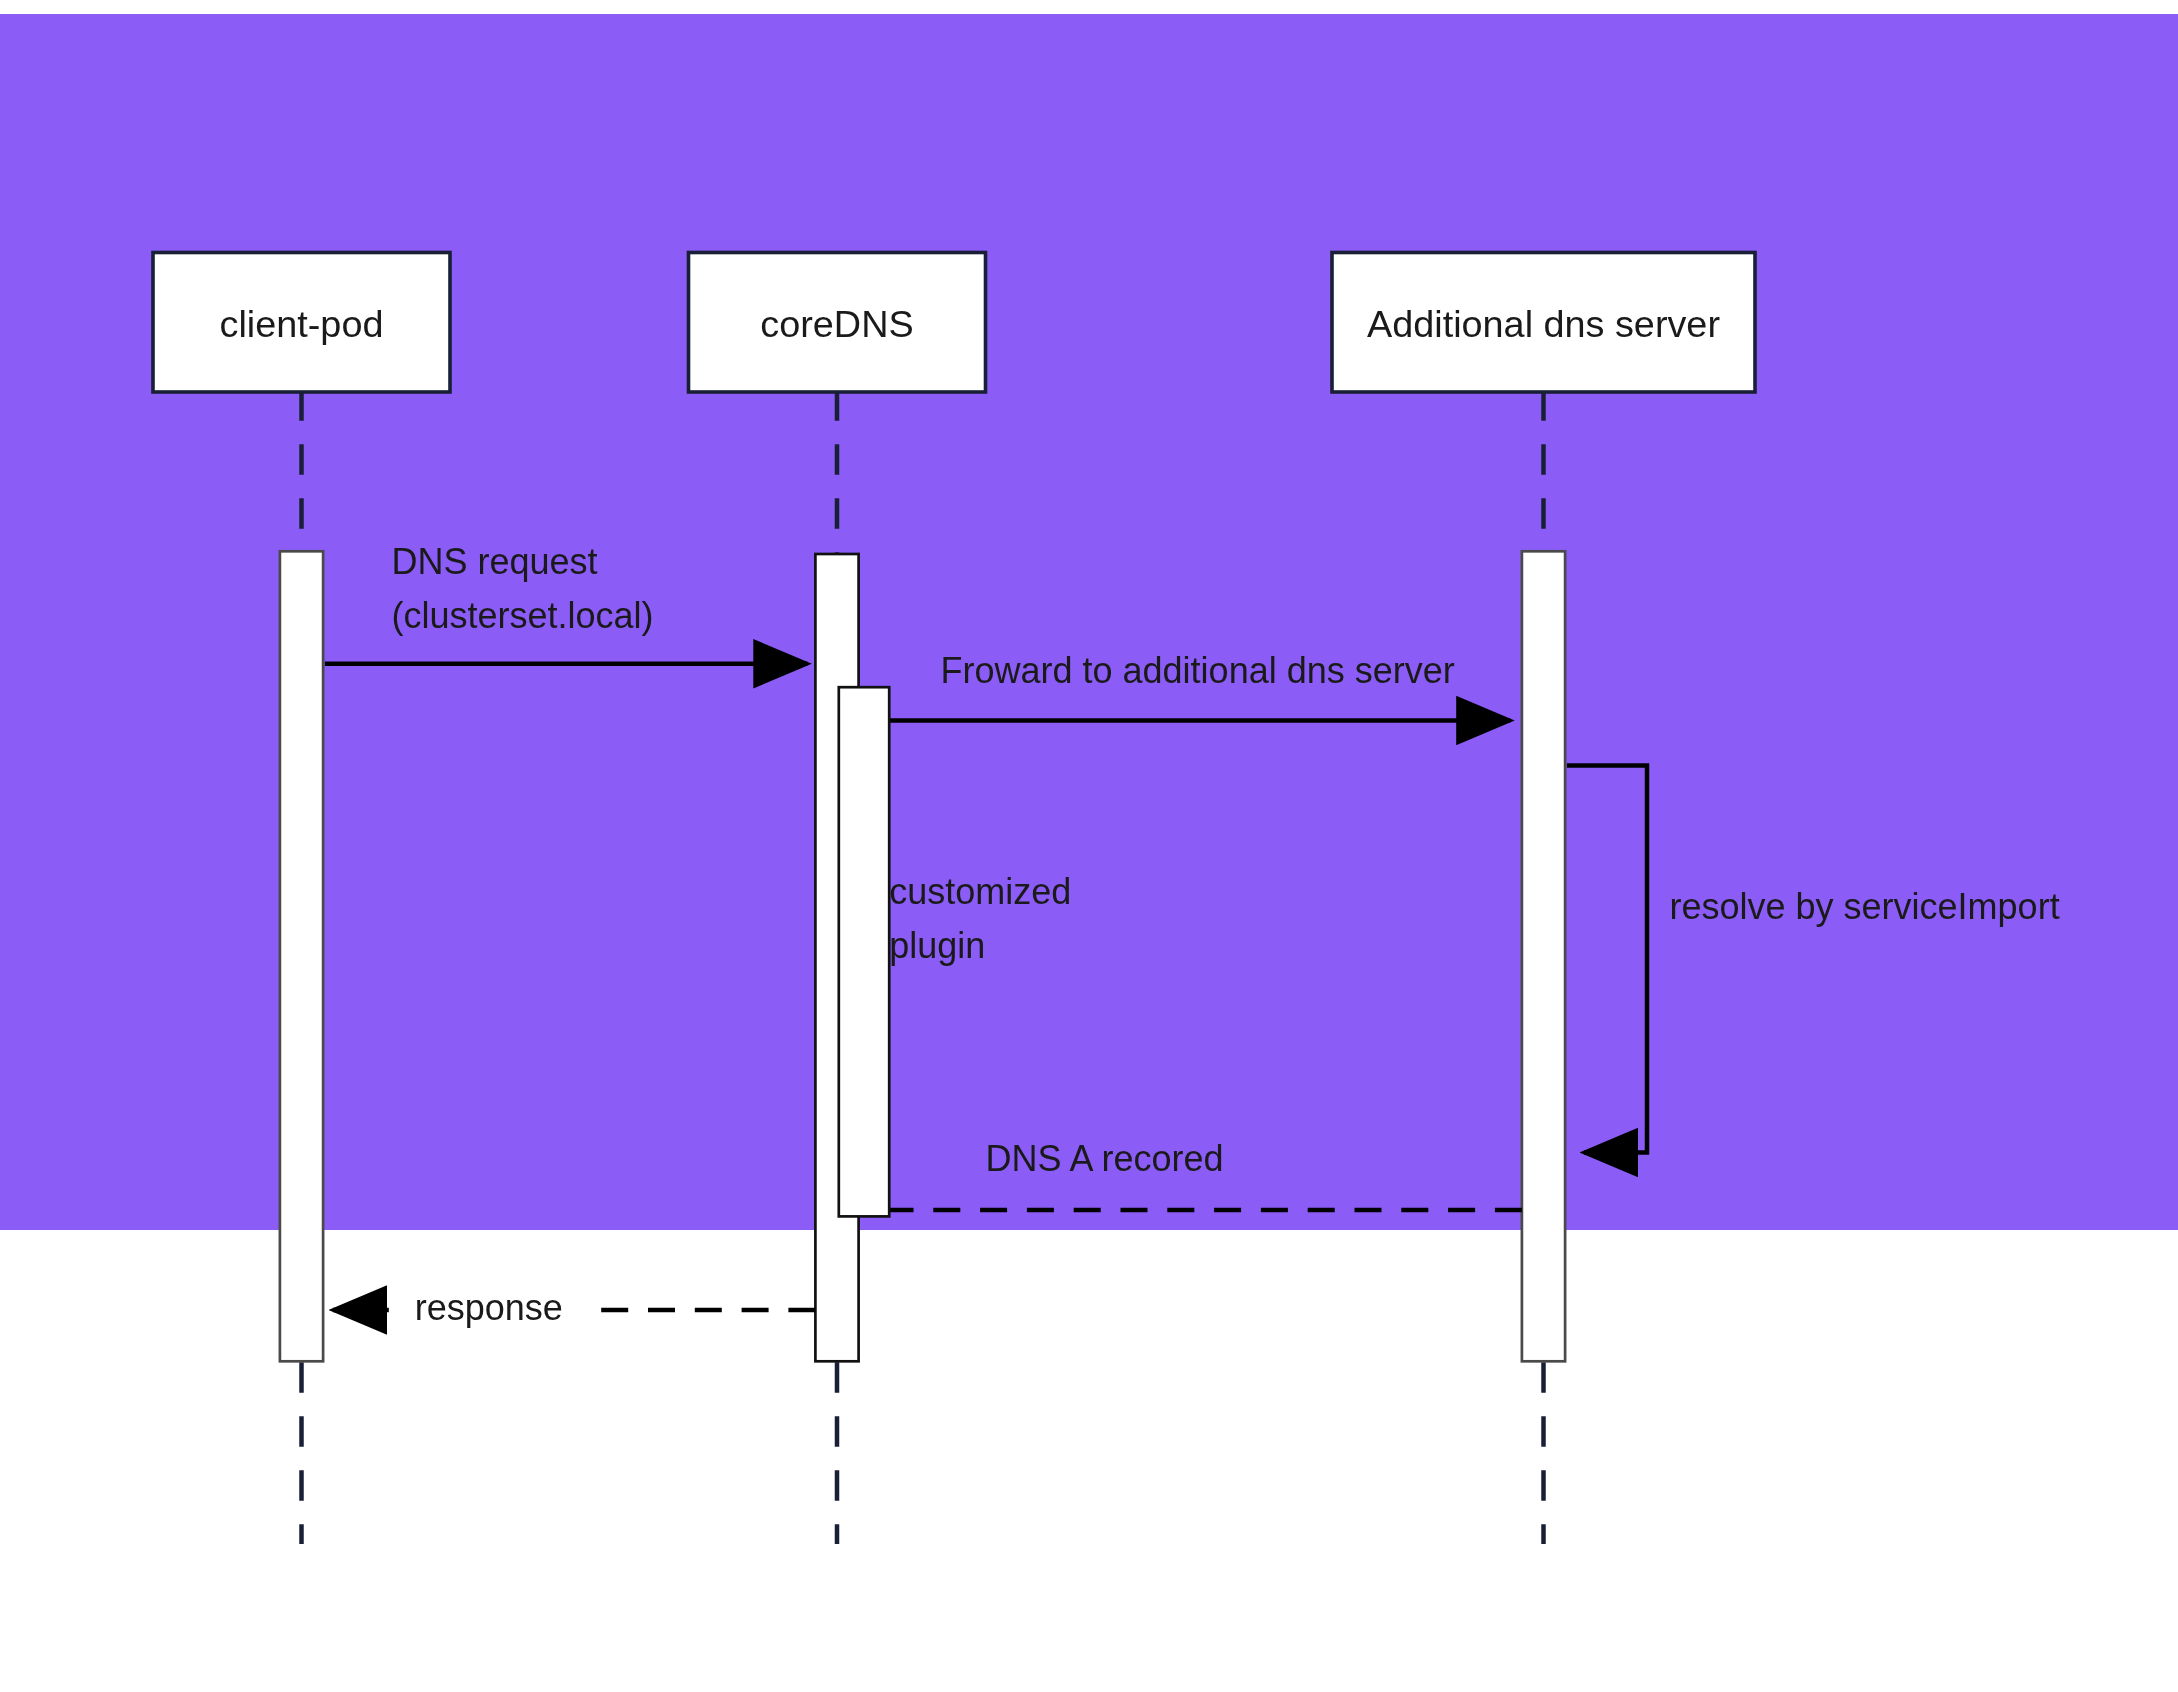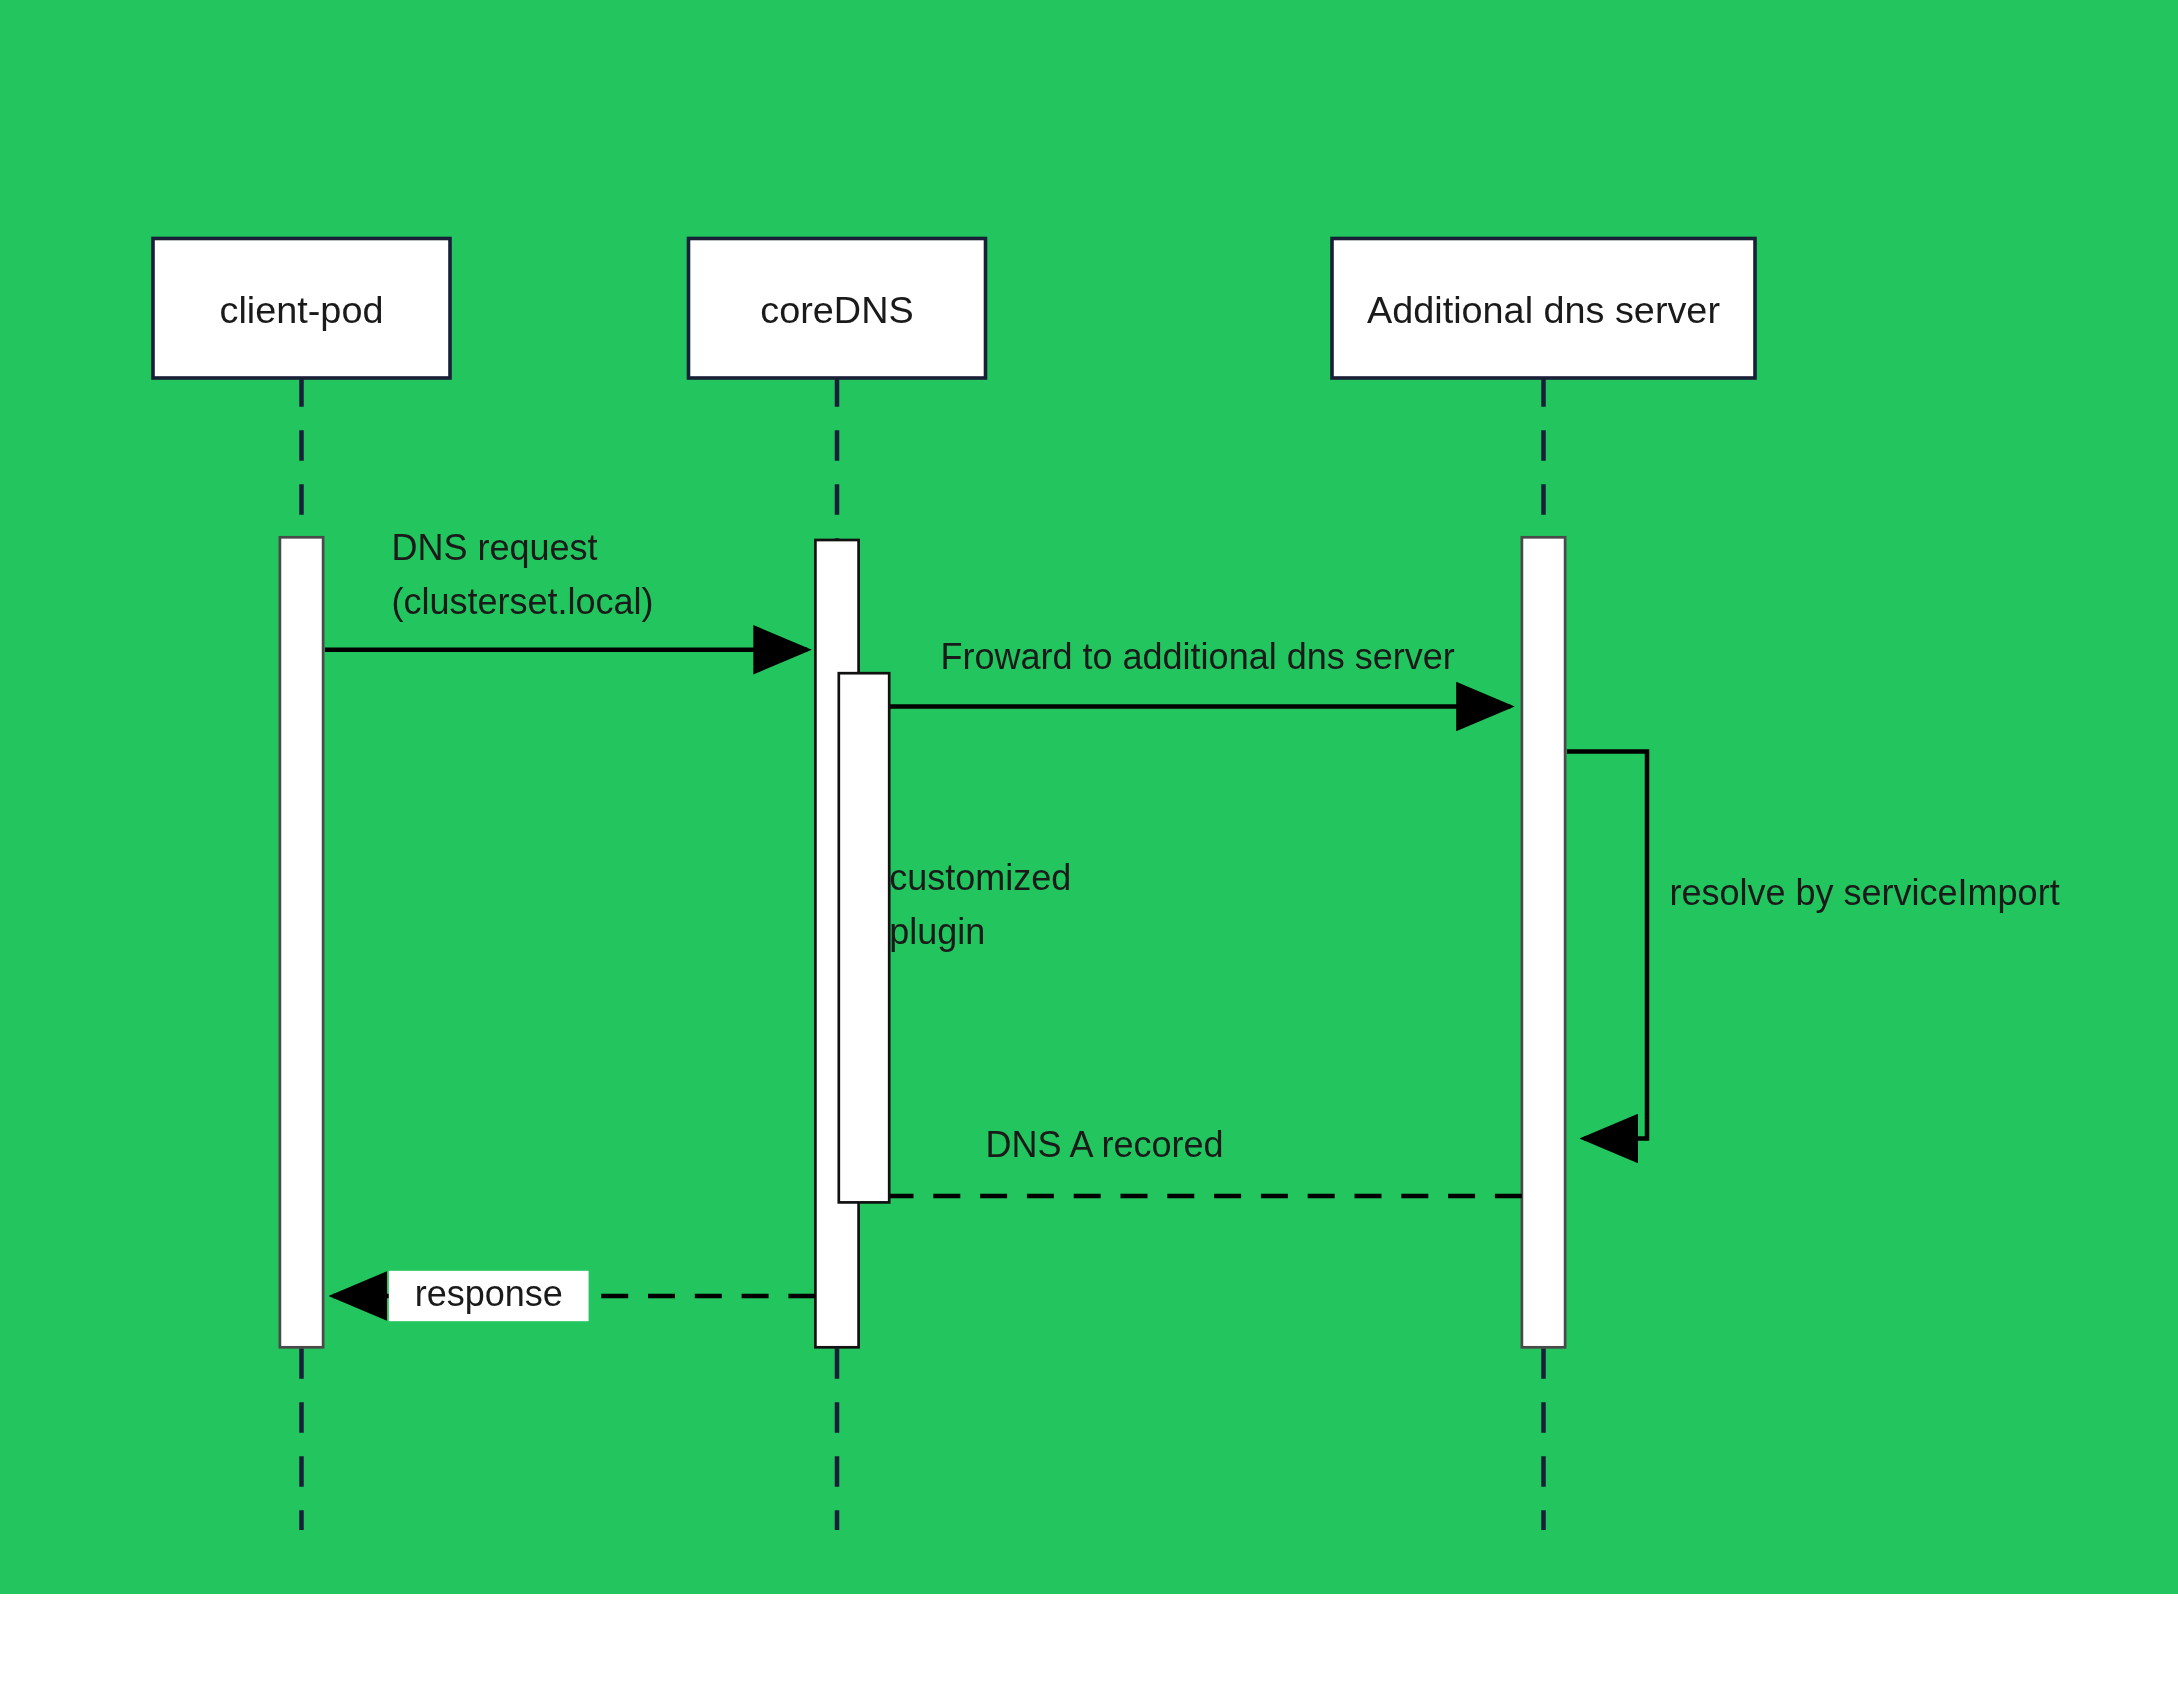--- a/index.html
+++ b/index.html
@@ -9,22 +9,23 @@
   }
   body {
     width: 2178px;
     height: 1692px;
     font-family: "Liberation Sans", sans-serif;
     overflow: hidden;
   }
   #diagram-root {
     position: relative;
     width: 2178px;
-    height: 1594px;
-    background: #22c55e;
+    height: 1216px;
+    background: #8b5cf6;
+    margin-top: 14px;
   }
   svg.seq {
     display: block;
     width: 2178px;
     height: 1692px;
   }
   .participant-box {
     fill: #ffffff;
     stroke: #1a1f38;
     stroke-width: 4;

